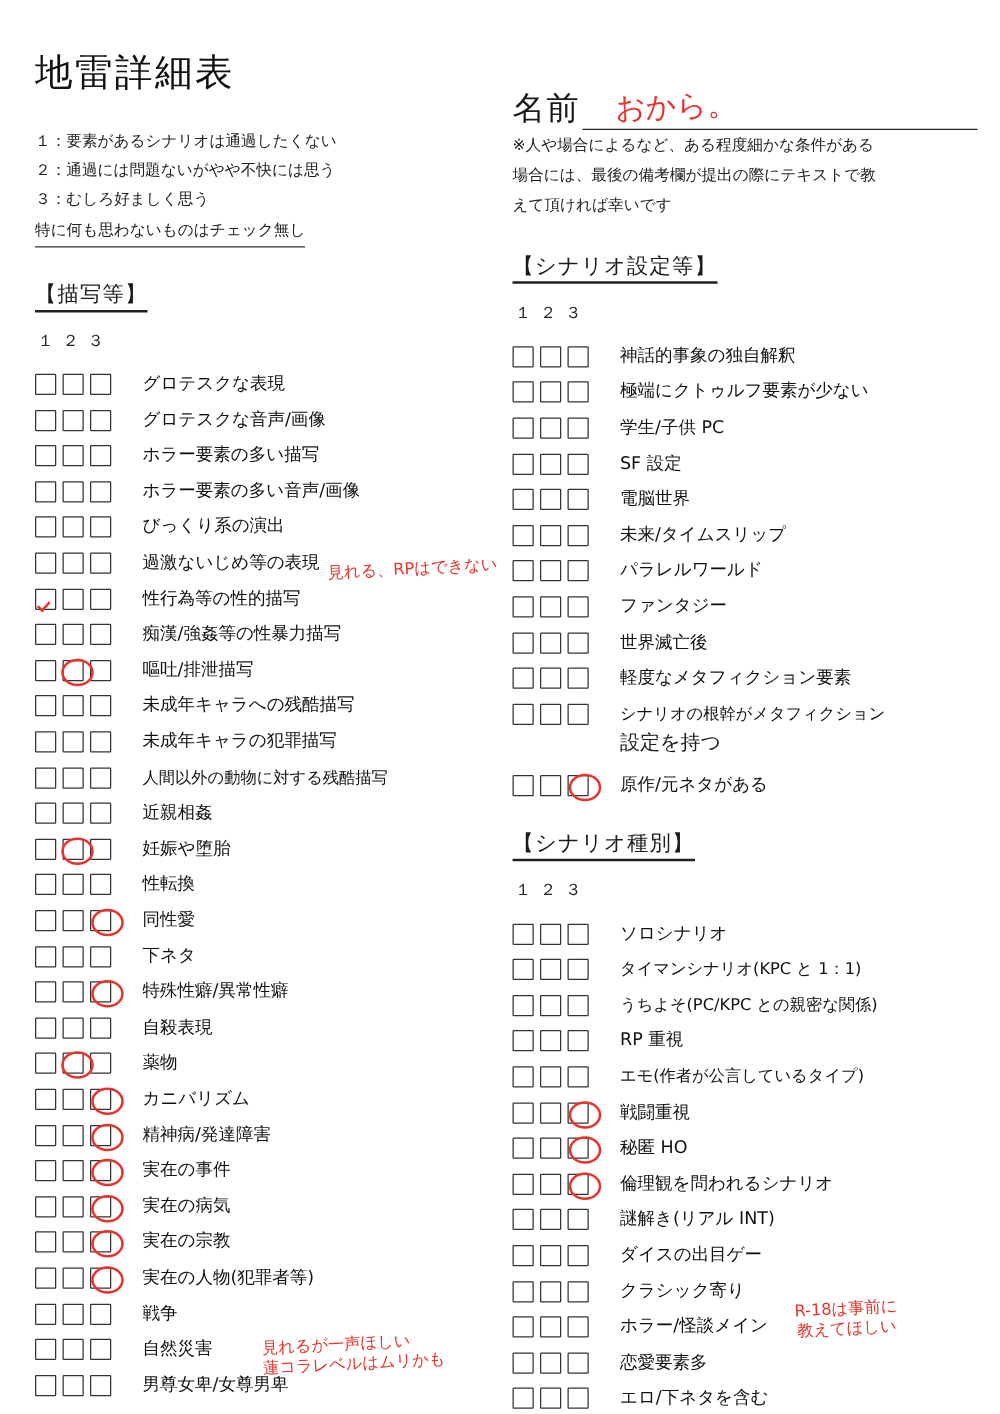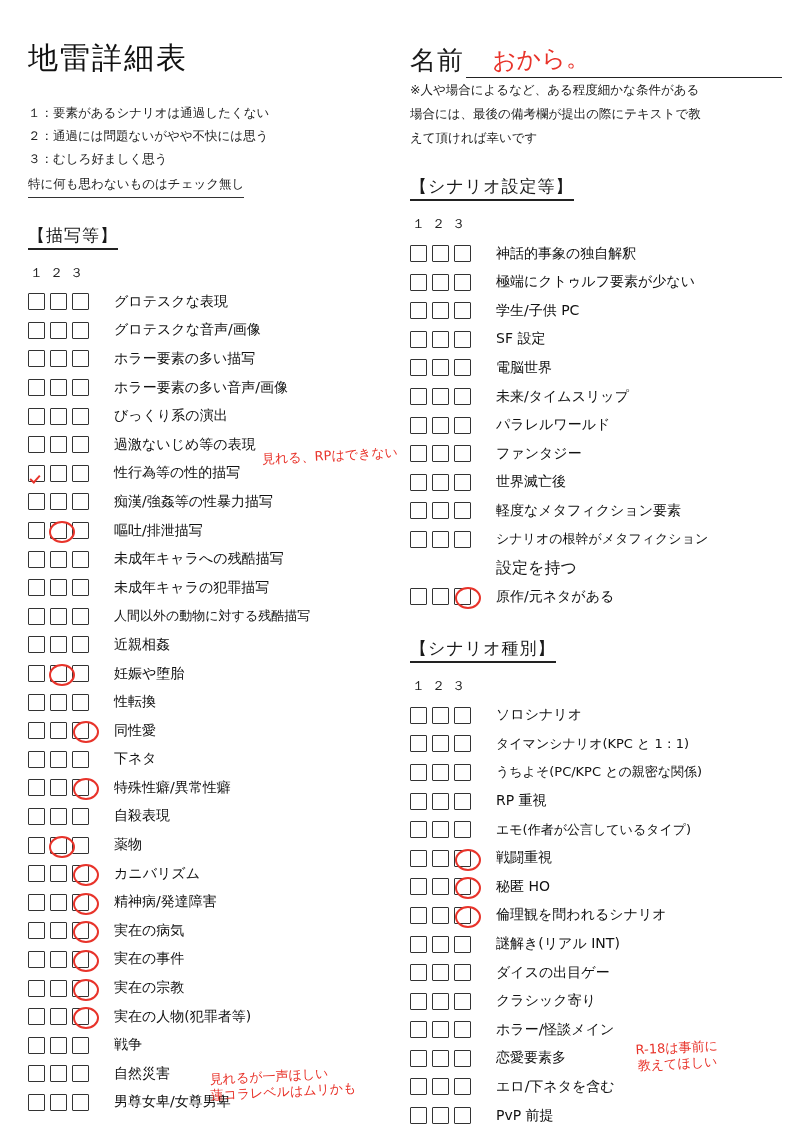--- a/index.html
+++ b/index.html
@@ -44,21 +44,21 @@
   }
   .legend div { white-space: nowrap; }
   .legend .underlined {
     display: inline-block;
     border-bottom: 1px solid #333;
     padding-bottom: 1px;
     margin-top: 2px;
   }
 
   .name-row {
-    margin-top: 38px;
+    margin-top: 64px;
     display: flex;
     align-items: flex-end;
     height: 40px;
   }
   .name-label {
     font-size: 26px;
     letter-spacing: 1px;
   }
   .name-line {
     flex: 1;
@@ -99,21 +99,21 @@
     color: #222;
   }
 
   ul.items {
     list-style: none;
     margin: 0;
     padding: 0;
   }
   ul.items li {
     display: flex;
-    align-items: center;
+    align-items: flex-end;
     height: 28.6px;
     position: relative;
   }
   .boxes {
     display: flex;
     gap: 5px;
     width: 74px;
     flex: 0 0 74px;
     position: relative;
   }
@@ -376,30 +376,30 @@
           </div>
           <span class="label">精神病/発達障害</span>
         </li>
         <li>
           <div class="boxes">
             <div class="box"></div>
             <div class="box"></div>
             <div class="box"></div>
             <span class="circle-mark c3"></span>
           </div>
+          <span class="label">実在の事件</span>
+        </li>
+        <li>
+          <div class="boxes">
+            <div class="box"></div>
+            <div class="box"></div>
+            <div class="box"></div>
+            <span class="circle-mark c3"></span>
+          </div>
           <span class="label">実在の病気</span>
-        </li>
-        <li>
-          <div class="boxes">
-            <div class="box"></div>
-            <div class="box"></div>
-            <div class="box"></div>
-            <span class="circle-mark c3"></span>
-          </div>
-          <span class="label">実在の事件</span>
         </li>
         <li>
           <div class="boxes">
             <div class="box"></div>
             <div class="box"></div>
             <div class="box"></div>
             <span class="circle-mark c3"></span>
           </div>
           <span class="label">実在の宗教</span>
         </li>

